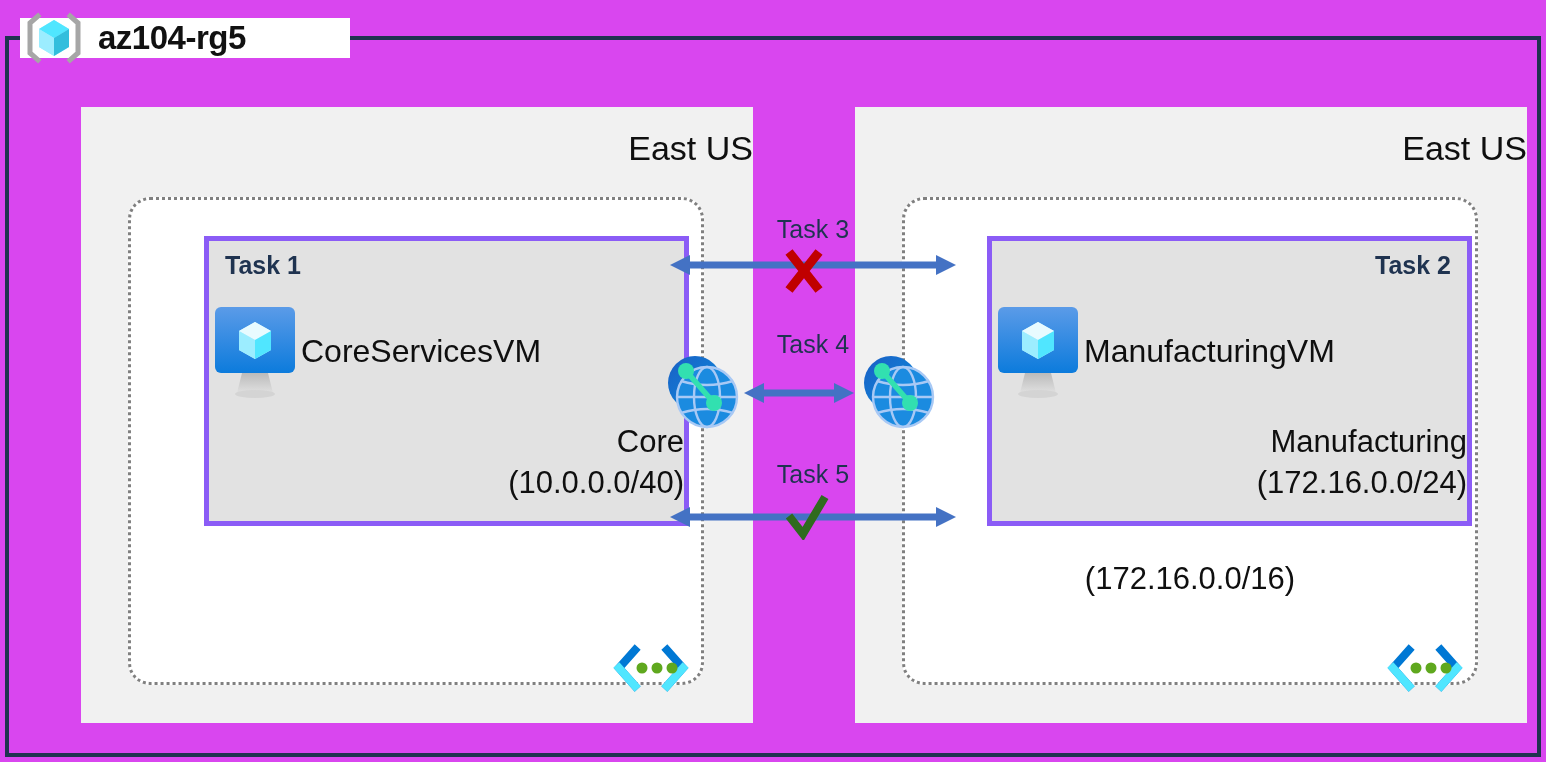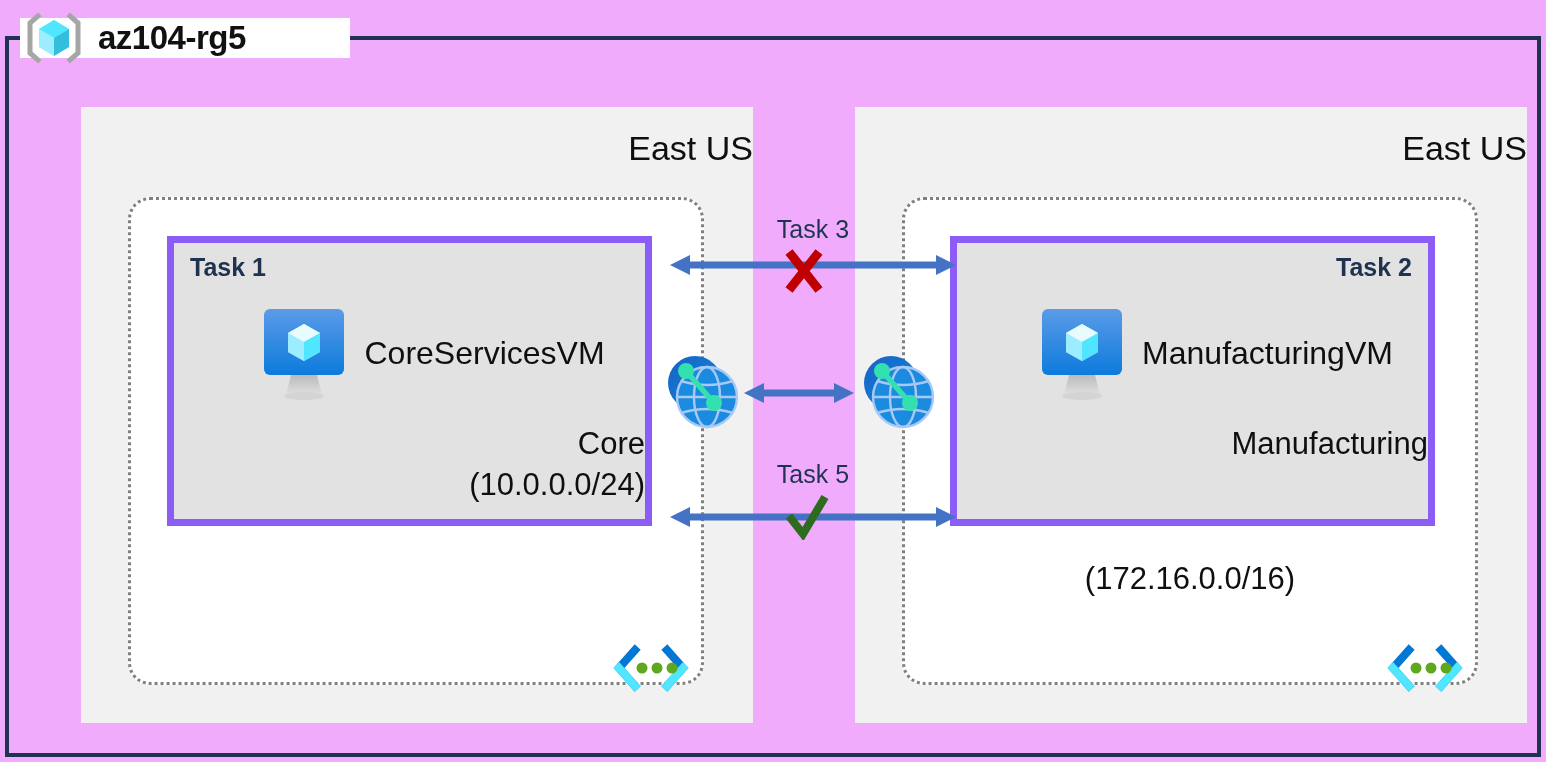--- a/index.html
+++ b/index.html
@@ -8,21 +8,21 @@
     padding: 0;
     background: #ffffff;
   }
   body {
     font-family: "Liberation Sans", sans-serif;
   }
   #canvas {
     position: relative;
     width: 1546px;
     height: 762px;
-    background: #f0abfc;
+    background: #d946ef;
     overflow: hidden;
   }
 
   
   .rg-frame {
     position: absolute;
     left: 5px;
     top: 36px;
     width: 1536px;
     height: 721px;
@@ -108,23 +108,24 @@
     right: 12px;
     bottom: -12px;
     width: 76px;
     height: 52px;
   }
 
   
   .subnet {
     position: absolute;
     background: #E2E2E2;
-    border: 7px solid #8b5cf6;
+    border: 5px solid #8b5cf6;
     box-sizing: border-box;
     z-index: 3;
+    margin-left: 37px;
   }
   .subnet-left  { left: 167px; top: 236px; width: 485px; height: 290px; }
   .subnet-right { left: 950px; top: 236px; width: 485px; height: 290px; }
 
   .task-tag {
     position: absolute;
     top: 10px;
     font-size: 25px;
     font-weight: bold;
     color: #1F3350;
@@ -133,23 +134,20 @@
   .task-tag.left-tag  { left: 16px; }
   .task-tag.right-tag { right: 16px; }
 
   .vm-row {
     position: absolute;
     top: 62px;
     left: 0;
     width: 100%;
     display: flex;
     align-items: center;
-    justify-content: center;
-    gap: 14px;
-    padding-left: 22px;
   }
   .vm-icon { width: 92px; height: 96px; display: block; flex: 0 0 auto; }
   .vm-name { font-size: 32px; color: #0f0f0f; white-space: nowrap; }
 
   .subnet-caption {
     position: absolute;
     left: 0;
     width: 100%;
     top: 180px;
     text-align: right;
@@ -260,21 +258,21 @@
           <polygon points="46,19 62,28 46,37 30,28" fill="#E8FBFF"></polygon>
           <polygon points="46,37 62,28 62,47 46,56" fill="#50E6FF"></polygon>
           <polygon points="46,37 30,28 30,47 46,56" fill="#9CEDFF"></polygon>
         </svg>
       </span>
       <span class="vm-name">CoreServicesVM</span>
     </div>
 
     <div class="subnet-caption">
       <div>Core</div>
-      <div>(10.0.0.0/24)</div>
+      <div>(10.0.0.0/40)</div>
     </div>
   </div>
 
   <div class="region region-right">
     <div class="region-label">East US</div>
   </div>
 
   <div class="vnet vnet-right">
     <div class="vnet-caption">
       <div>(172.16.0.0/16)</div>
@@ -315,37 +313,39 @@
           <polygon points="46,19 62,28 46,37 30,28" fill="#E8FBFF"></polygon>
           <polygon points="46,37 62,28 62,47 46,56" fill="#50E6FF"></polygon>
           <polygon points="46,37 30,28 30,47 46,56" fill="#9CEDFF"></polygon>
         </svg>
       </span>
       <span class="vm-name">ManufacturingVM</span>
     </div>
 
     <div class="subnet-caption">
       <div>Manufacturing</div>
+      <div>(172.16.0.0/24)</div>
     </div>
   </div>
 
   <div class="conn-label" id="label-task3">Task 3</div>
   <span class="conn" id="conn-task3">
     <svg width="286" height="26" viewBox="0 0 286 26" xmlns="http://www.w3.org/2000/svg">
       <line x1="16" y1="13" x2="270" y2="13" stroke="#4472C4" stroke-width="7"></line>
       <polygon points="0,13 20,3 20,23" fill="#4472C4"></polygon>
       <polygon points="286,13 266,3 266,23" fill="#4472C4"></polygon>
     </svg>
   </span>
   <span class="marker" id="marker-x">
     <svg width="44" height="46" viewBox="0 0 44 46" xmlns="http://www.w3.org/2000/svg">
       <path d="M7 4 L37 42 M37 4 L7 42" stroke="#C00000" stroke-width="9" stroke-linecap="butt"></path>
     </svg>
   </span>
 
+  <div class="conn-label" id="label-task4">Task 4</div>
 
   <span class="peer-icon" id="peer-left">
     <svg width="82" height="80" viewBox="0 0 82 80" xmlns="http://www.w3.org/2000/svg">
       <defs>
         <linearGradient id="pg1" x1="0" y1="0" x2="1" y2="1">
           <stop offset="0%" stop-color="#1B5FC4"></stop>
           <stop offset="100%" stop-color="#0A8FE0"></stop>
         </linearGradient>
       </defs>
       <circle cx="34" cy="32" r="27" fill="url(#pg1)"></circle>

